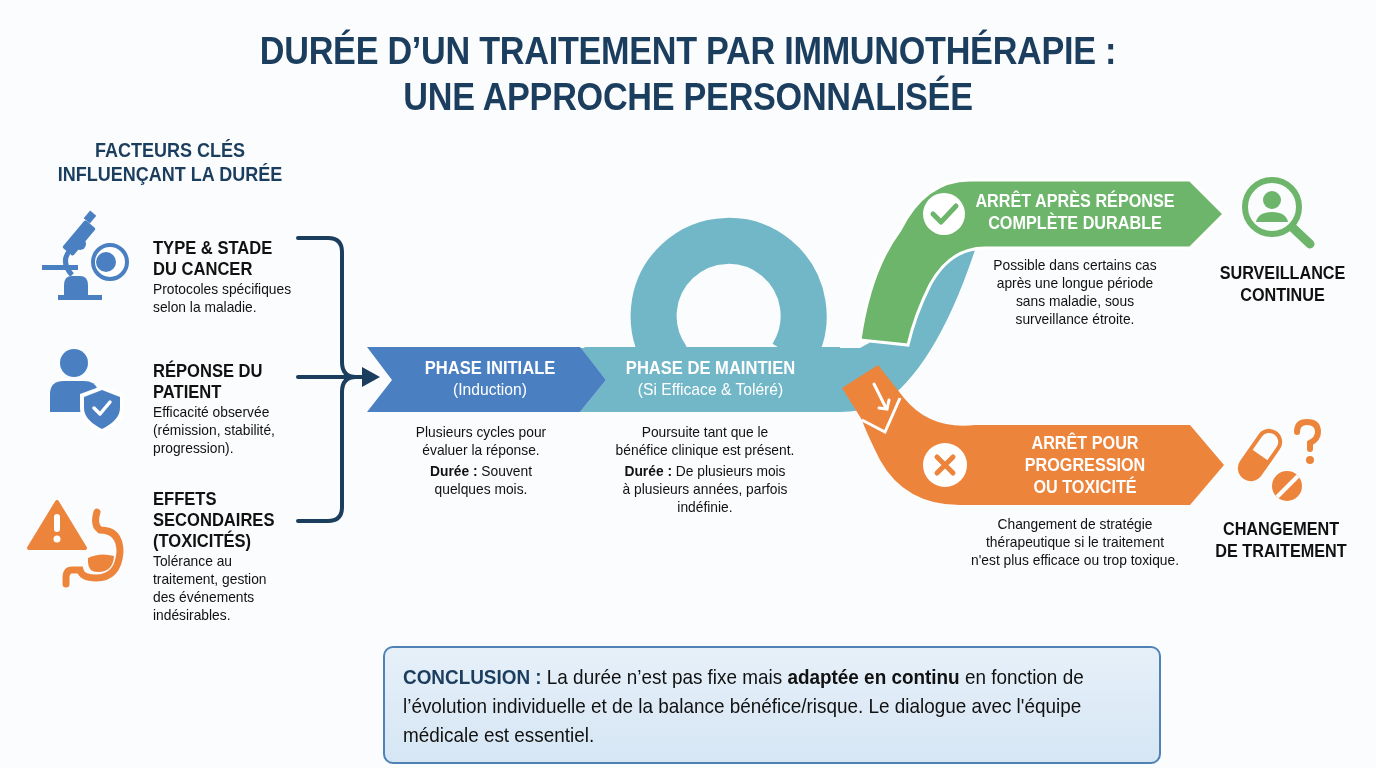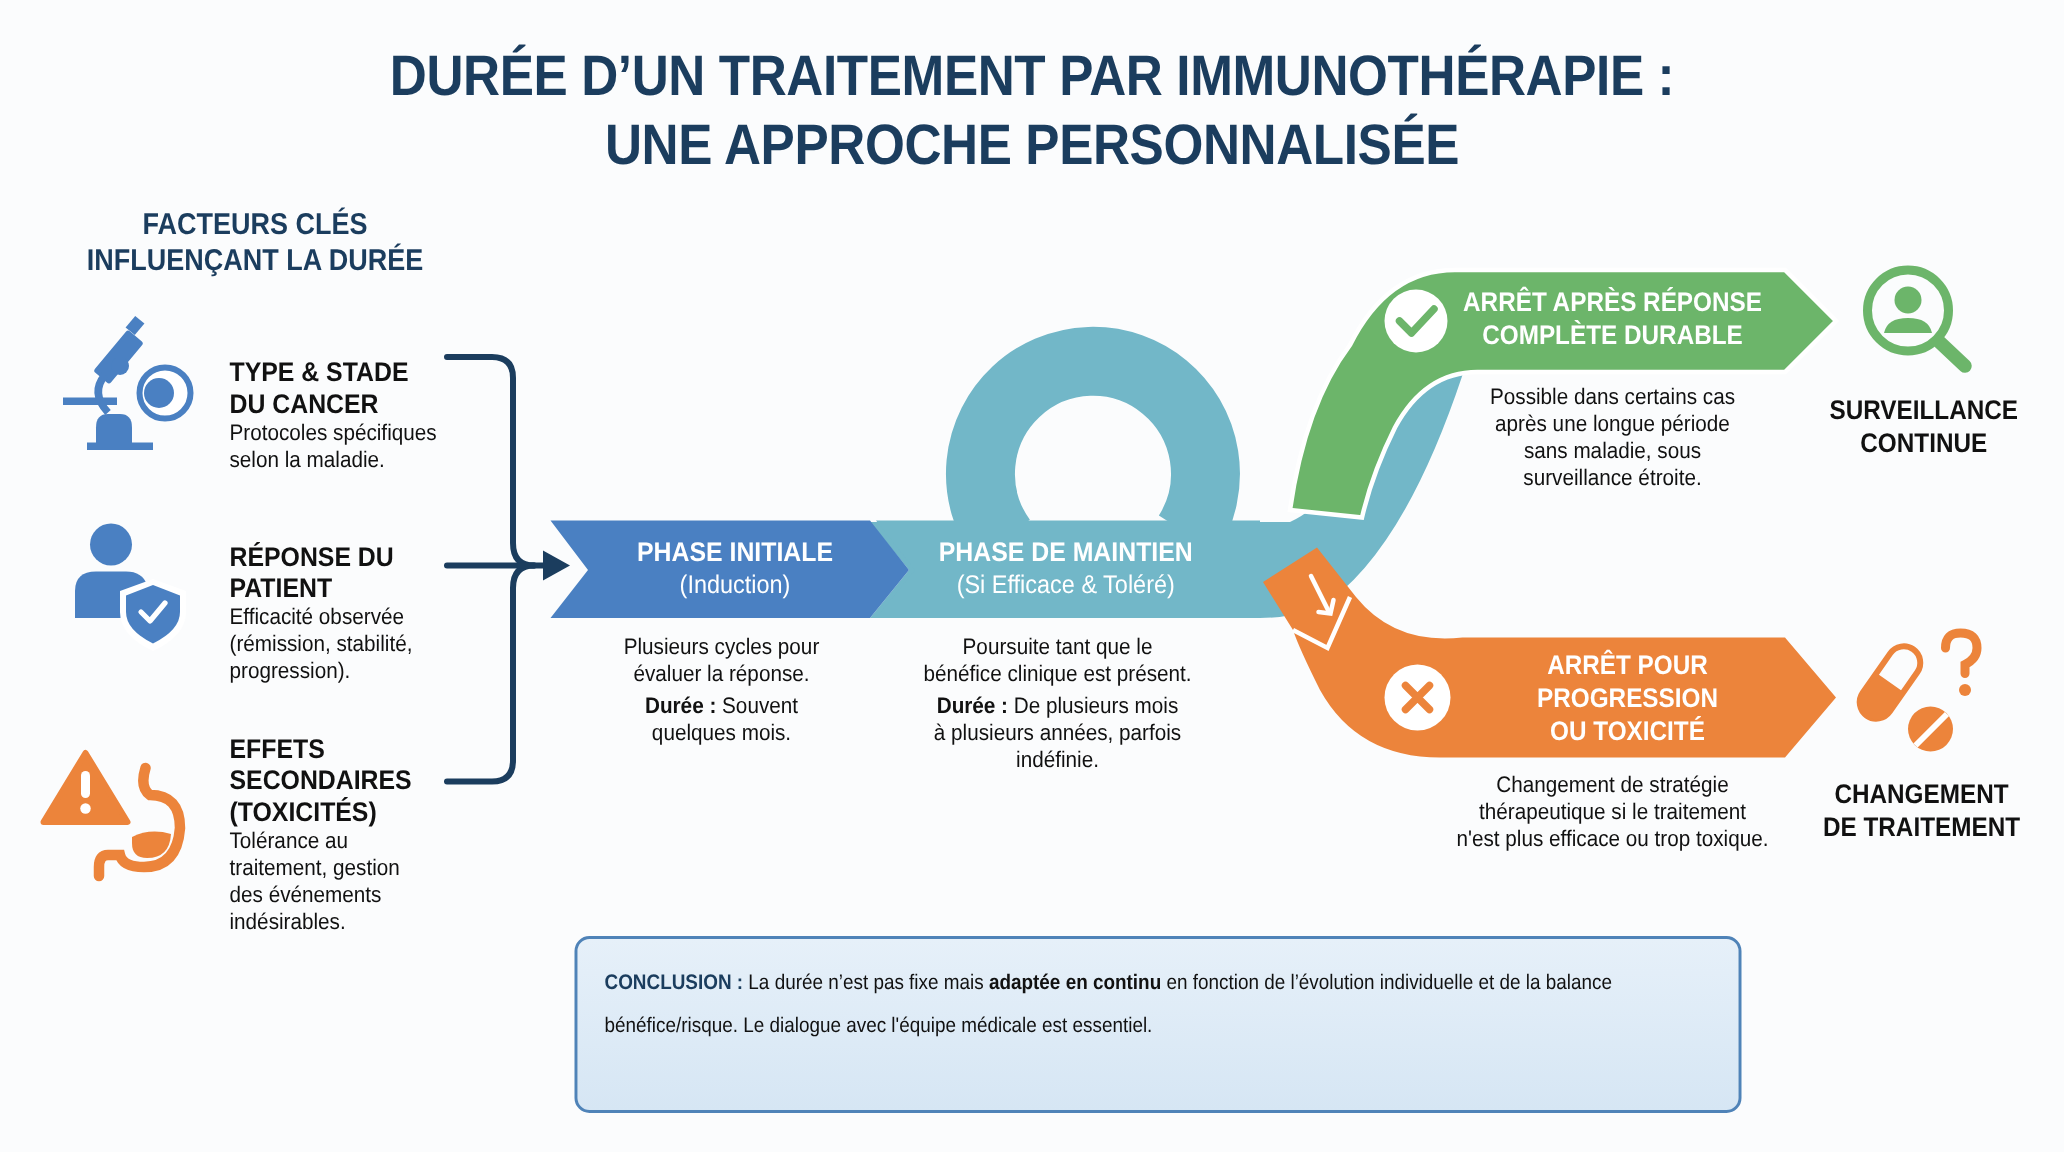--- a/index.html
+++ b/index.html
@@ -27,25 +27,25 @@
   .phase-label {
     text-align: center; color: #fff; font-weight: 700; font-size: 18px; line-height: 22px;
     transform: scaleX(0.92);
   }
   .phase-sub { font-weight: 400; font-size: 17px; }
   .desc-c { text-align: center; font-size: 15px; line-height: 18px; color: #111; transform: scaleX(0.92); white-space: nowrap; }
   .desc-c b { font-weight: 700; }
   .branch-label { text-align: center; color: #fff; font-weight: 700; font-size: 18px; line-height: 22px; transform: scaleX(0.9); white-space: nowrap; }
   .outcome { text-align: center; font-weight: 700; font-size: 18px; line-height: 22px; color: #111; transform: scaleX(0.9); white-space: nowrap; }
   .conclusion {
-    left: 383px; top: 624px; width: 778px; height: 118px; box-sizing: border-box;
+    left: 383px; top: 646px; width: 778px; height: 118px; box-sizing: border-box;
     background: linear-gradient(#e6f0f9, #d6e6f4);
     border: 2.5px solid #4f83b8; border-radius: 10px;
     padding: 14px 18px 0 18px;
-    font-size: 14px; line-height: 29px; color: #111;
+    font-size: 21px; line-height: 29px; color: #111;
   }
   .conclusion .inner { transform-origin: left top; transform: scaleX(0.9); width: 820px; }
   .conclusion .lbl { font-weight: 700; color: #1b3d5e; }
   .conclusion b { font-weight: 700; }
   svg { position: absolute; left: 0; top: 0; }
 </style>
 </head>
 <body>
 
 <svg width="1376" height="768" viewBox="0 0 1376 768">

